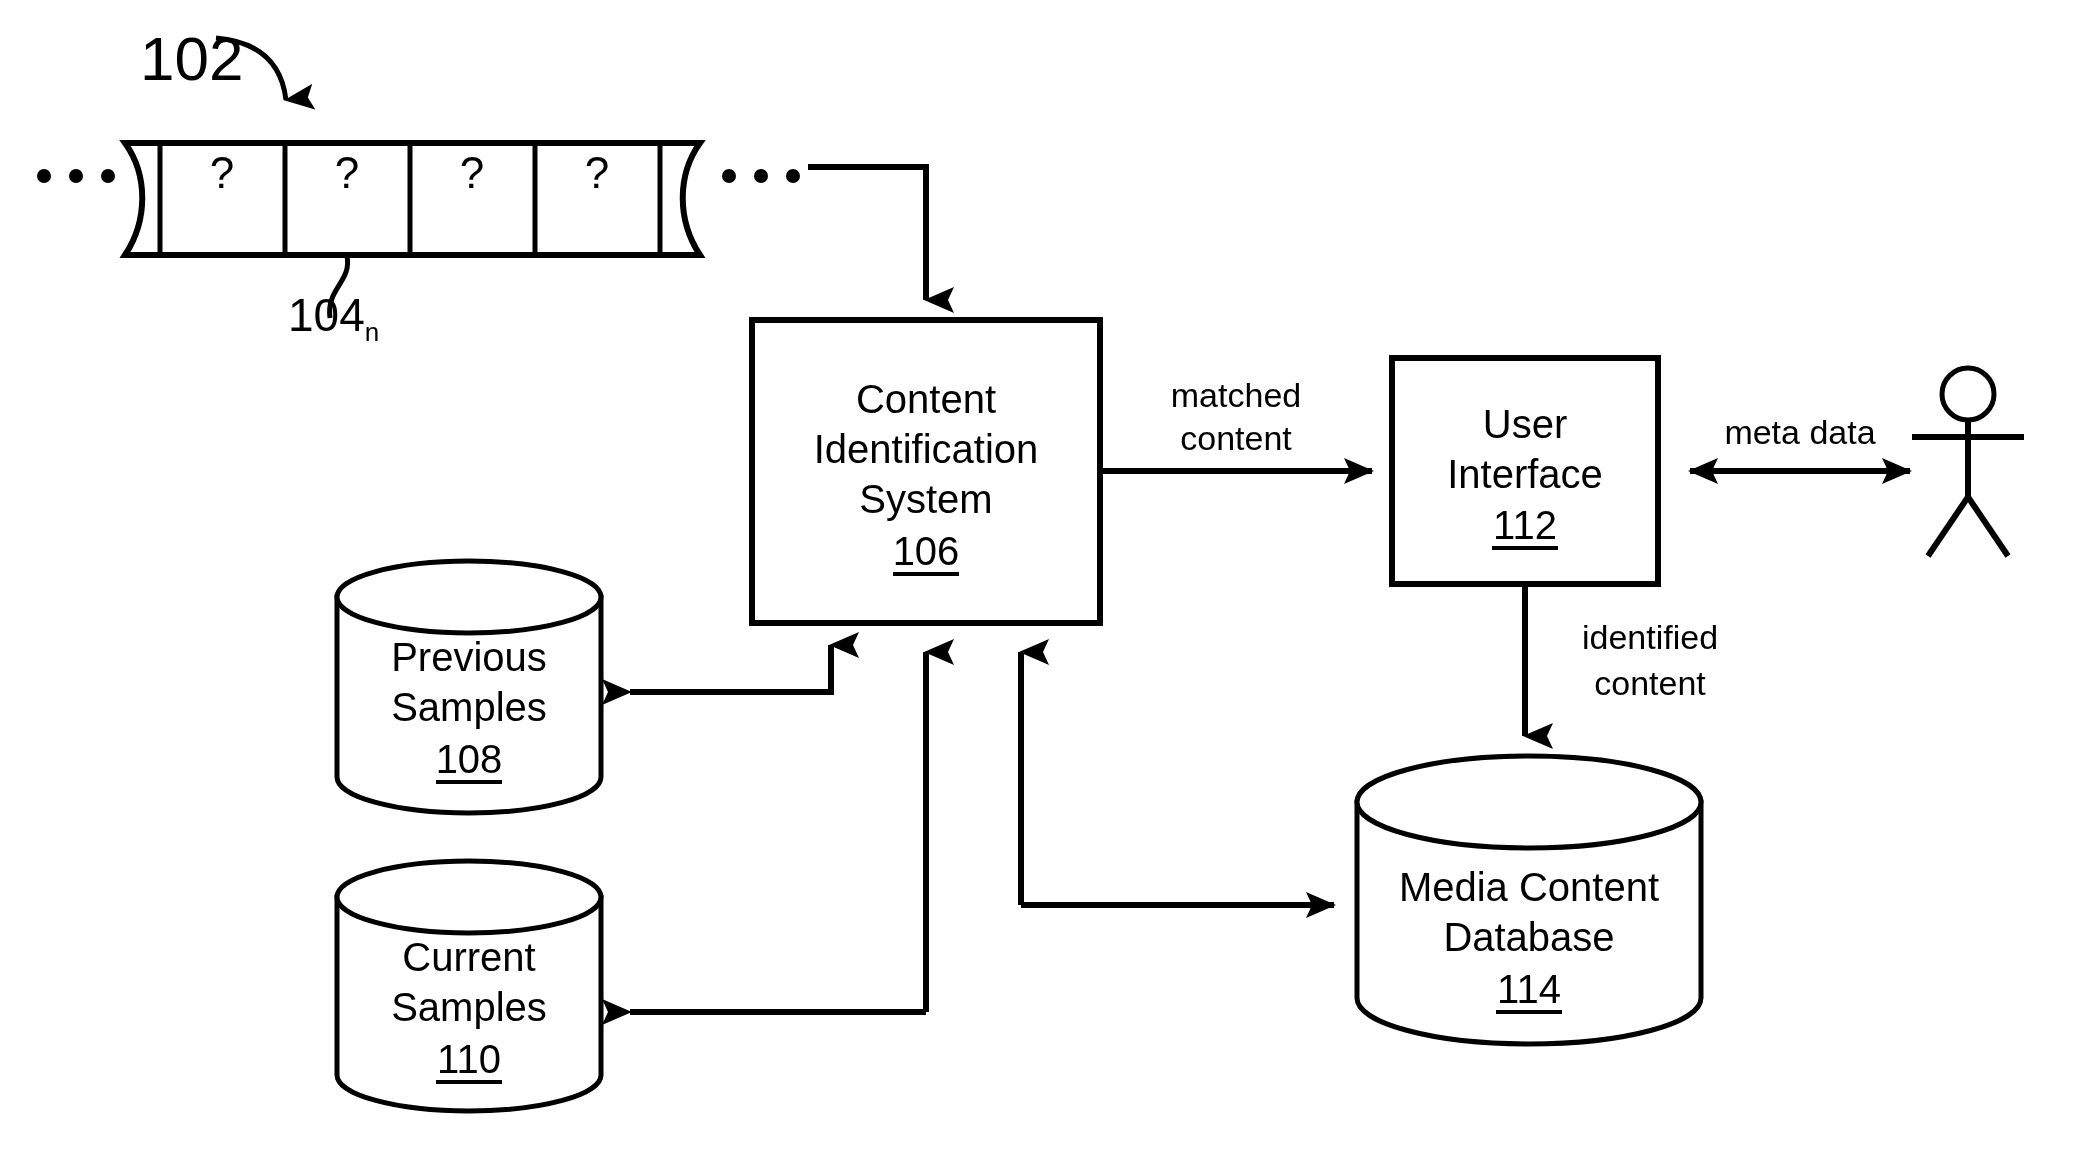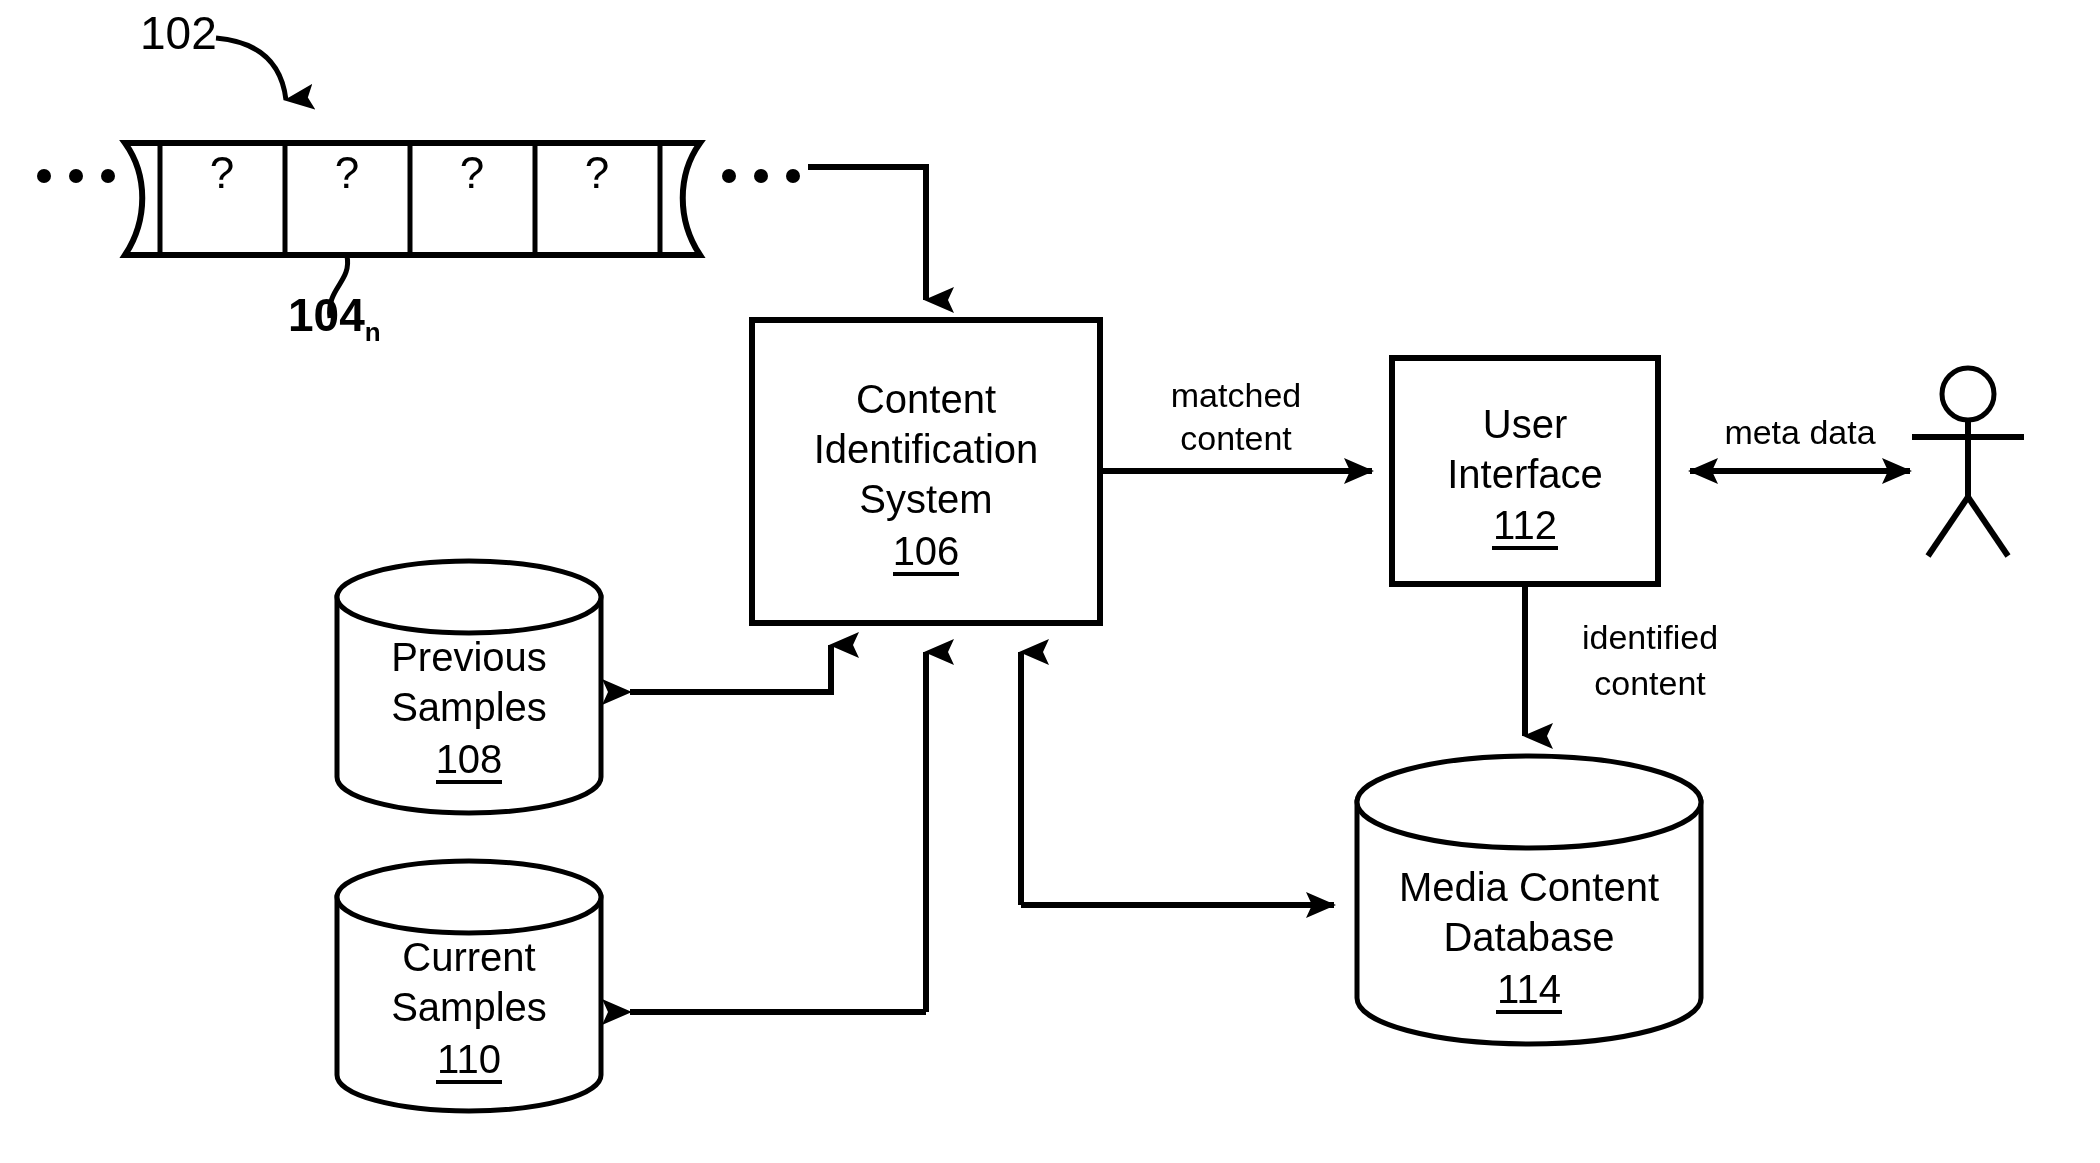--- a/index.html
+++ b/index.html
@@ -162,17 +162,17 @@
       <path class="stroke-thick" d="M 926,1012 L 630,1012" marker-end="url(#arrLbig)"></path>
     </g>
 
     <g>
       <path class="stroke-thick" d="M 1021,905 L 1021,652" marker-end="url(#arrUbig)"></path>
       <path class="stroke-thick" d="M 1021,905 L 1334,905" marker-end="url(#arrRbig)"></path>
     </g>
 
   </svg>
 
-  <div style="position:absolute;left:140px;top:10px;font-size:46px;line-height:1;">102</div>
+  <div style="position:absolute;left:140px;top:28px;font-size:62px;line-height:1;">102</div>
 
-  <div style="position:absolute;left:288px;top:292px;font-size:46px;line-height:1;font-weight:bold;"><span>104</span><sub style="font-size:26px;">n</sub></div>
+  <div style="position:absolute;left:288px;top:292px;font-size:46px;line-height:1;"><span>104</span><sub style="font-size:26px;">n</sub></div>
 
 </div>
 
 </body></html>

